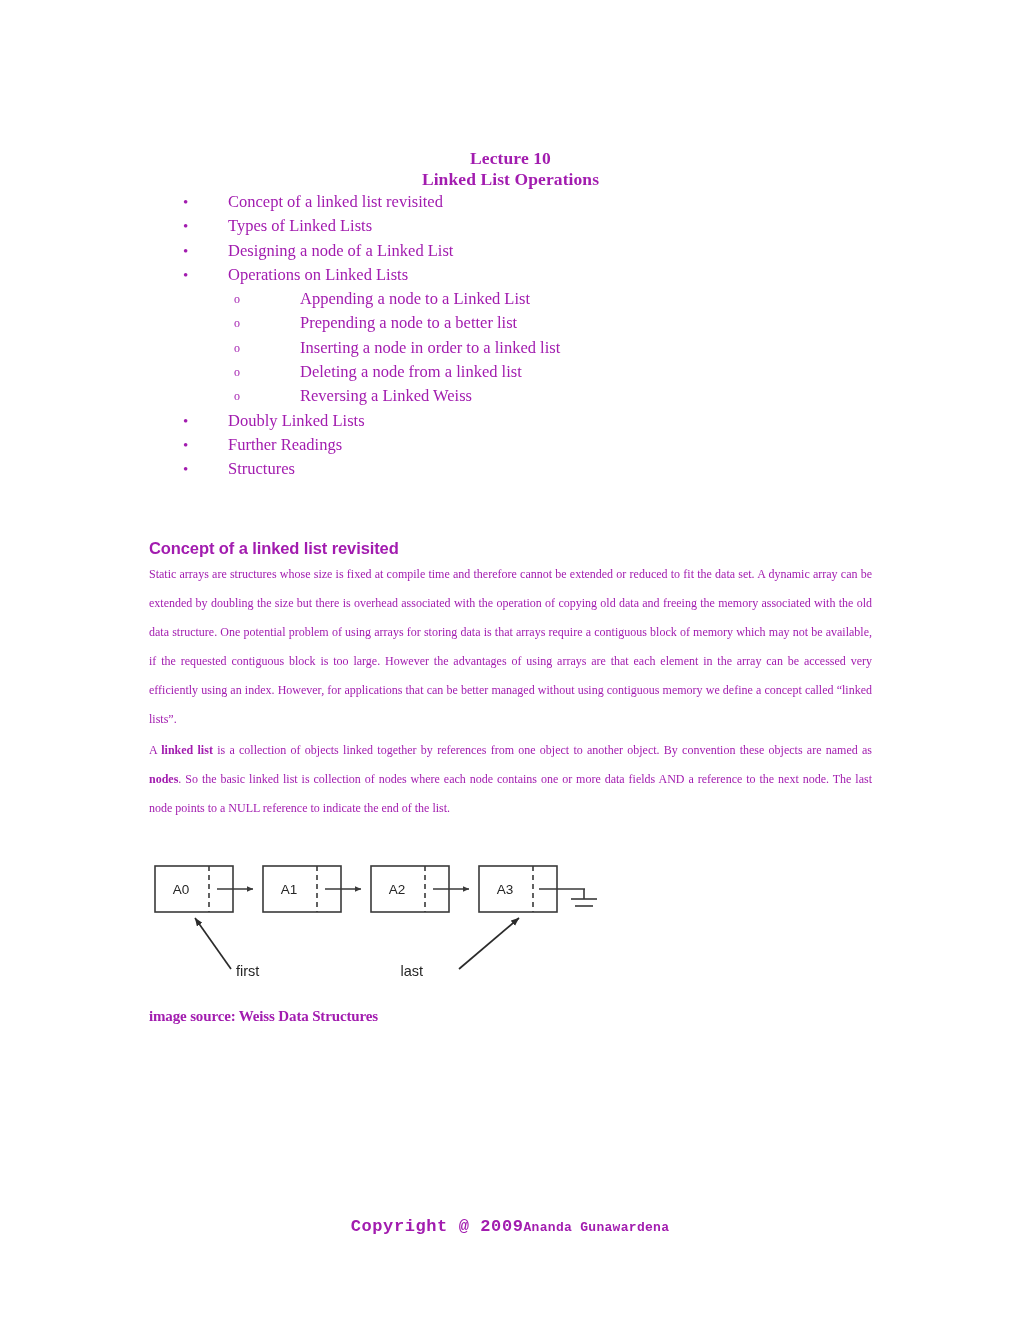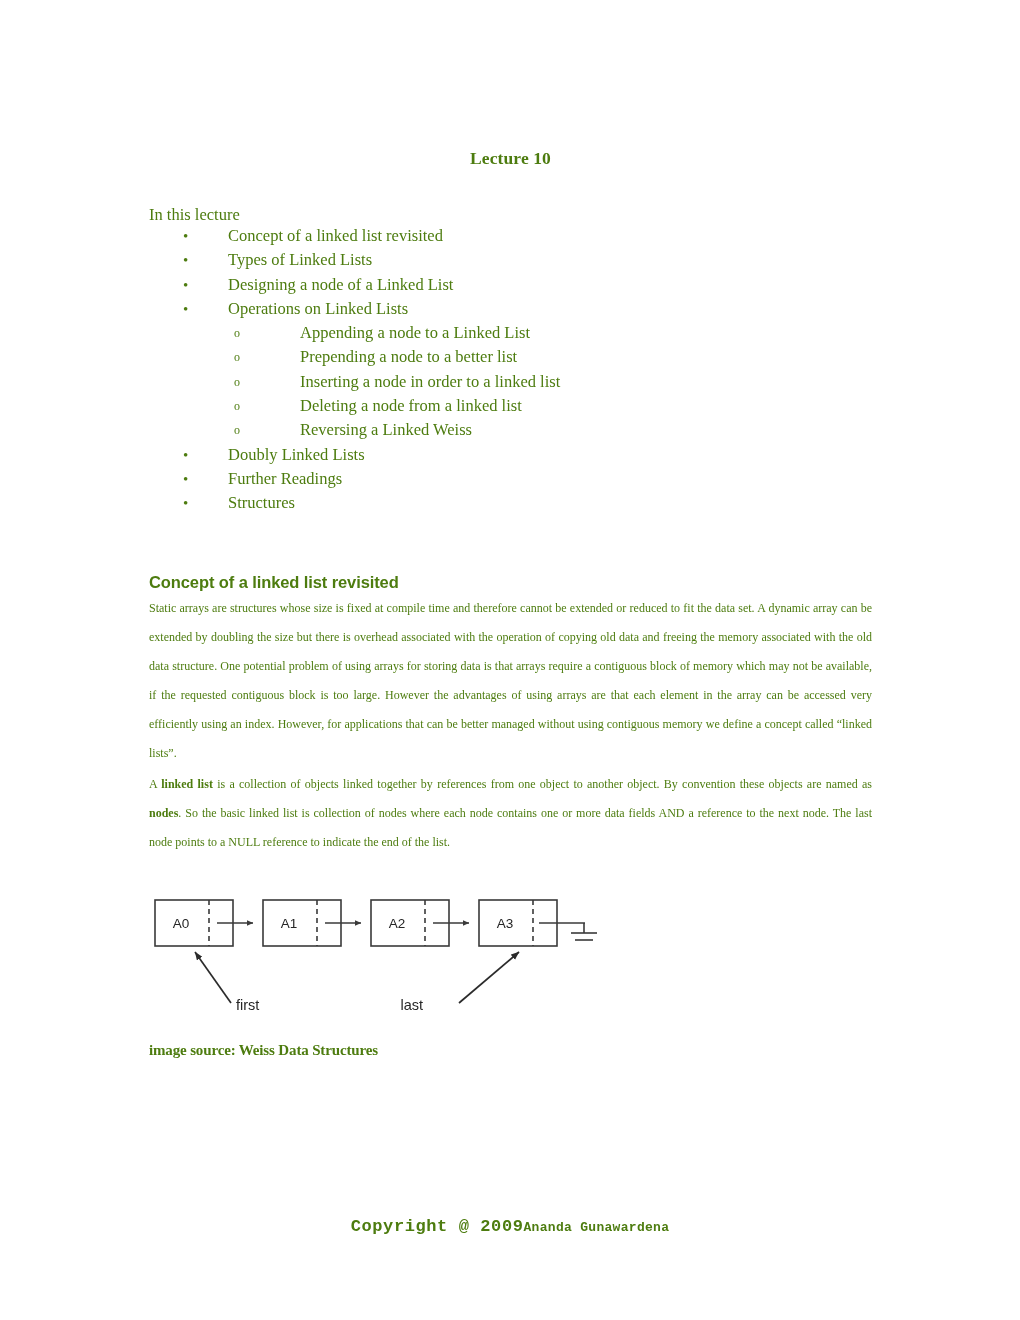--- a/index.html
+++ b/index.html
@@ -7,21 +7,21 @@
     padding: 0;
     background: #ffffff;
   }
   .page {
     position: relative;
     width: 1020px;
     height: 1320px;
     background: #ffffff;
     overflow: hidden;
     font-family: "Liberation Serif", serif;
-    color: #4d7c0f;
+    color: #a21caf;
   }
   .content {
     position: absolute;
     left: 149px;
     top: 0;
     width: 723px;
   }
 
   
   .doc-title {
@@ -144,22 +144,22 @@
     letter-spacing: 0.3px;
   }
 </style>
 </head>
 <body>
 
 <div class="page">
   <div class="content">
 
     <div class="doc-title title-line-1">Lecture 10</div>
-
-    <div class="intro">In this lecture</div>
+    <div class="doc-title title-line-2">Linked List Operations</div>
+
 
     <ul class="outline">
       <li>
         <span class="bullet">•</span>
         <span class="li-text">Concept of a linked list revisited</span>
       </li>
       <li>
         <span class="bullet">•</span>
         <span class="li-text">Types of Linked Lists</span>
       </li>

